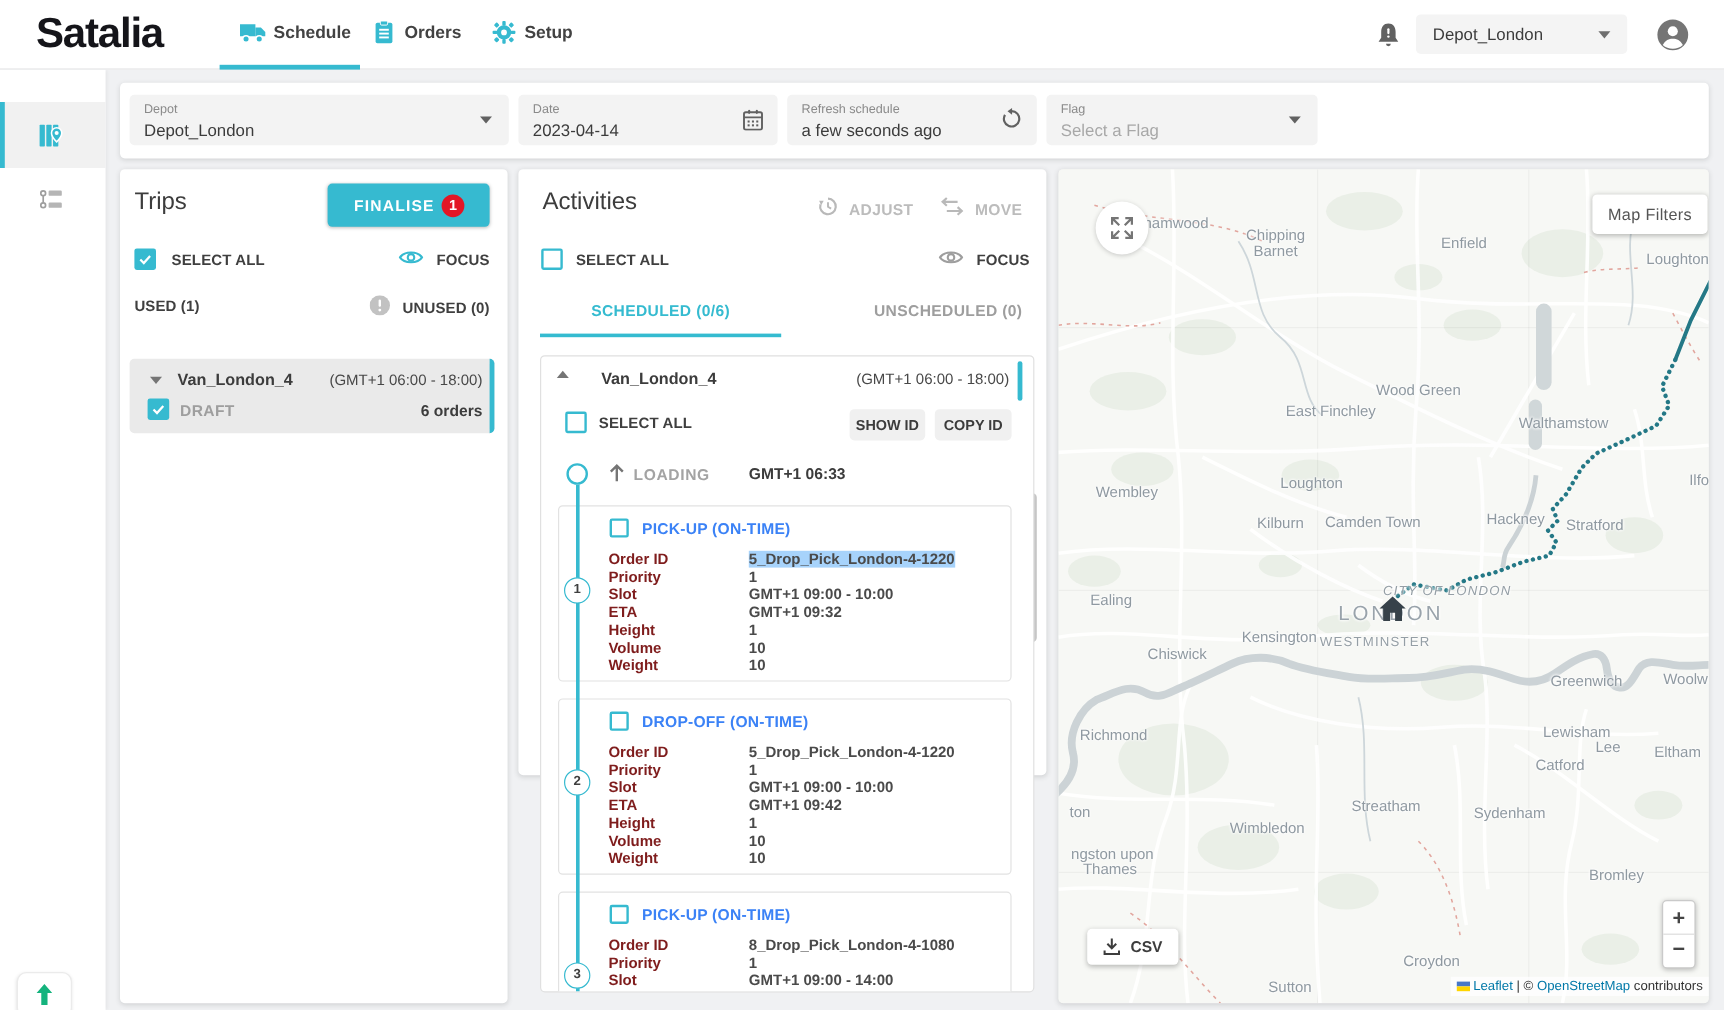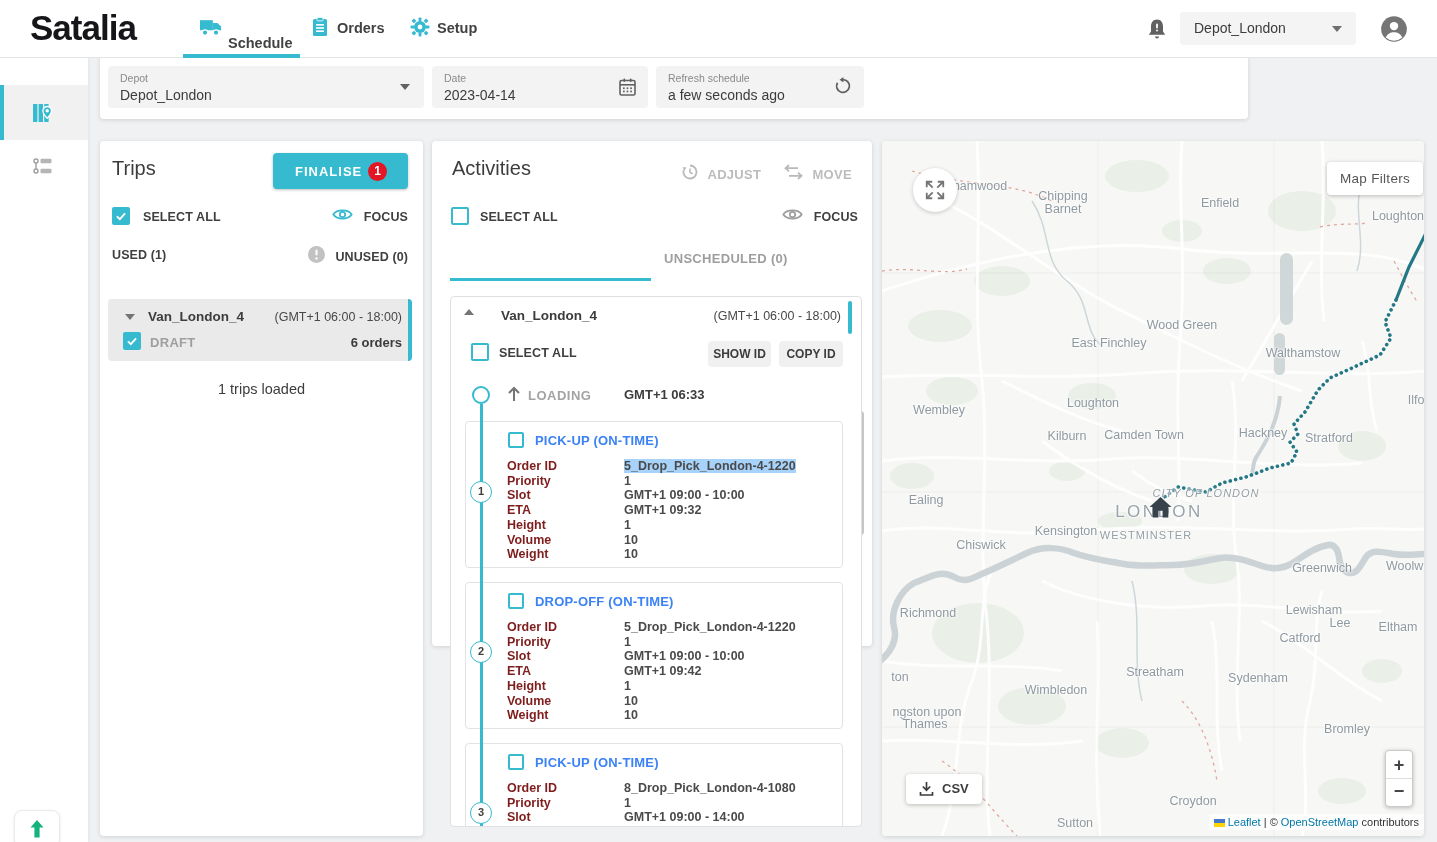--- a/index.html
+++ b/index.html
@@ -40,21 +40,21 @@
 
   <div class="abs" style="left:200px;top:16px;height:26px;">
     <span class="abs" style="left:0;top:3px;">
       <svg width="22" height="17" viewBox="0 0 24 18">
           <path fill="#36bad0" d="M0 1 h14 v11 H0z"></path>
           <path fill="#36bad0" d="M14 4 h5 l4 4 v4 h-9z"></path>
           <circle cx="5.5" cy="14.5" r="3" fill="#36bad0" stroke="#fff" stroke-width="1.4"></circle>
           <circle cx="17.5" cy="14.5" r="3" fill="#36bad0" stroke="#fff" stroke-width="1.4"></circle>
         </svg>
     </span>
-    <span class="abs navlab" style="left:28px;top:19px;">Schedule</span>
+    <span class="abs navlab" style="left:28px;top:4px;">Schedule</span>
   </div>
   <div class="abs" style="left:183px;top:54px;width:117px;height:4px;background:#36bad0;"></div>
 
   <div class="abs" style="left:312px;top:16px;height:26px;">
     <span class="abs" style="left:0;top:1px;">
       <svg width="16" height="20" viewBox="0 0 16 20">
           <rect x="1" y="2" width="14" height="17" rx="1.5" fill="#36bad0"></rect>
           <rect x="5" y="0.5" width="6" height="3.4" rx="1" fill="#36bad0" stroke="#fff" stroke-width="0.8"></rect>
           <rect x="4" y="7" width="8" height="1.6" fill="#fff"></rect>
           <rect x="4" y="10.2" width="8" height="1.6" fill="#fff"></rect>
@@ -135,21 +135,21 @@
   </div>
   <div class="abs" style="left:14px;top:752px;width:44px;height:36px;background:#fff;border:1px solid #ebebeb;border-radius:8px;box-shadow:0 1px 3px rgba(0,0,0,.1);">
     <span class="abs" style="left:13px;top:8px;">
       <svg width="18" height="20" viewBox="0 0 18 20">
           <path d="M9 1 L15.5 8.5 h-3.9 v10 h-5.2 v-10 H2.5 z" fill="#14b37d"></path>
         </svg>
     </span>
   </div>
 </div>
 
-<div class="panel" style="left:100px;top:56px;width:1148px;height:63px;">
+<div class="panel" style="left:100px;top:69px;width:1324px;height:63px;">
   <div class="fbox" style="left:8px;width:316px;">
     <div class="lab">Depot</div>
     <div class="val">Depot_London</div>
     <span class="abs tri-down" style="right:14px;top:18px;border-top-color:#616161;"></span>
   </div>
   <div class="fbox" style="left:332px;width:216px;">
     <div class="lab">Date</div>
     <div class="val">2023-04-14</div>
     <span class="abs" style="right:12px;top:12px;">
       <svg width="17" height="18" viewBox="0 0 17 18">
@@ -171,20 +171,25 @@
   <div class="fbox" style="left:556px;width:208px;">
     <div class="lab">Refresh schedule</div>
     <div class="val">a few seconds ago</div>
     <span class="abs" style="right:12px;top:11px;">
       <svg width="18" height="18" viewBox="0 0 18 18">
           <path d="M9 2.6 a6.4 6.4 0 1 1 -5.5 3.1" fill="none" stroke="#616161" stroke-width="1.8"></path>
           <path d="M9.4 0 L5.6 2.8 L9.4 5.6 z" fill="#616161"></path>
         </svg>
     </span>
   </div>
+  <div class="fbox" style="left:772px;width:226px;">
+    <div class="lab">Flag</div>
+    <div class="val ph">Select a Flag</div>
+    <span class="abs tri-down" style="right:14px;top:18px;border-top-color:#616161;"></span>
+  </div>
 </div>
 
 <div class="panel" style="left:100px;top:141px;width:323px;height:695px;">
   <div class="abs" style="left:12px;top:16px;font-size:20px;color:#3d3d3d;">Trips</div>
   <div class="abs" style="left:173px;top:12px;width:135px;height:36px;background:#36bad0;border-radius:4px;box-shadow:0 1px 3px rgba(0,0,0,.25);">
     <span class="abs" style="left:22px;top:11px;font-size:13px;font-weight:bold;color:#fff;letter-spacing:1px;">FINALISE</span>
     <span class="abs" style="left:95px;top:8.5px;width:19px;height:19px;border-radius:50%;background:#e31625;color:#fff;font-size:12px;font-weight:bold;text-align:center;line-height:19px;">1</span>
   </div>
 
   <div class="cb on" style="left:12px;top:66px;">
@@ -218,21 +223,20 @@
     <span class="abs" style="right:10px;top:11px;font-size:12.5px;color:#484848;">(GMT+1 06:00 - 18:00)</span>
     <div class="cb on" style="left:15px;top:33px;">
         <svg width="14" height="14" viewBox="0 0 24 24">
           <path d="M5 12.5 l5 5 9-10" stroke="#fff" stroke-width="3.2" fill="none"></path>
         </svg>
       </div>
     <span class="abs" style="left:42px;top:36px;font-size:13px;font-weight:bold;color:#9e9e9e;letter-spacing:.3px;">DRAFT</span>
     <span class="abs" style="right:10px;top:36px;font-size:13px;font-weight:bold;color:#3c3c3c;">6 orders</span>
   </div>
 
-  <div class="abs" style="left:0;top:240px;width:323px;text-align:center;font-size:14.5px;color:#3c3c3c;">1 trips loaded</div>
 </div>
 
 <div class="panel" style="left:432px;top:141px;width:440px;height:505px;">
   <div class="abs" style="left:20px;top:16px;font-size:20px;color:#3d3d3d;">Activities</div>
 
   <div class="abs" style="left:250px;top:23px;height:18px;">
     <span style="display:inline-block;vertical-align:middle;"><svg width="16" height="16" viewBox="0 0 16 16">
           <path d="M8 1.5 a6.5 6.5 0 1 1 -6.3 4.8" fill="none" stroke="#b9b9b9" stroke-width="1.8"></path>
           <path d="M0.6 3.2 L4.4 3.2 L2.3 7 z" fill="#b9b9b9"></path>
           <path d="M8 4.5 v3.8 l2.6 1.6" fill="none" stroke="#b9b9b9" stroke-width="1.6"></path>
@@ -250,22 +254,25 @@
   <div class="cb off" style="left:19px;top:66px;"></div>
   <span class="abs smlab" style="left:48px;top:69px;">SELECT ALL</span>
   <div class="abs" style="right:14px;top:66px;height:20px;">
     <span style="display:inline-block;vertical-align:middle;"><svg width="21" height="15" viewBox="0 0 24 16">
           <path d="M1.5 8 C5.5 1.8 18.5 1.8 22.5 8 C18.5 14.2 5.5 14.2 1.5 8 Z" fill="none" stroke="#9e9e9e" stroke-width="2"></path>
           <circle cx="12" cy="8" r="3.1" fill="none" stroke="#9e9e9e" stroke-width="2"></circle>
         </svg></span>
     <span class="smlab" style="vertical-align:middle;margin-left:6px;">FOCUS</span>
   </div>
 
+  <div class="abs" style="left:18px;top:101px;width:201px;height:39px;text-align:center;">
+    <span style="line-height:33px;font-size:13px;font-weight:bold;color:#35bbd0;letter-spacing:.3px;">SCHEDULED (0/6)</span>
+  </div>
   <div class="abs" style="left:18px;top:137px;width:201px;height:3px;background:#35bbd0;"></div>
-  <div class="abs" style="left:232px;top:101px;width:201px;height:39px;text-align:left;">
+  <div class="abs" style="left:219px;top:101px;width:201px;height:39px;text-align:right;">
     <span style="line-height:33px;font-size:13px;font-weight:bold;color:#9e9e9e;letter-spacing:.3px;">UNSCHEDULED (0)</span>
   </div>
 
   <div class="abs" style="right:8px;top:270px;width:7px;height:124px;background:#c6c6c6;border-radius:3.5px;"></div>
 
   <div class="abs" style="left:18px;top:155px;width:412px;height:531px;border:1px solid #e0e0e0;border-radius:4px;overflow:hidden;box-sizing:border-box;background:#fff;">
     <div class="abs" style="right:9px;top:4px;width:4px;height:33px;background:#36bad0;border-radius:2px;z-index:4;"></div>
     <span class="abs tri-up" style="left:13px;top:12px;"></span>
     <span class="abs" style="left:50px;top:11px;font-size:13.5px;font-weight:bold;color:#3c3c3c;">Van_London_4</span>
     <span class="abs" style="right:20px;top:12px;font-size:12.5px;color:#484848;">(GMT+1 06:00 - 18:00)</span>

